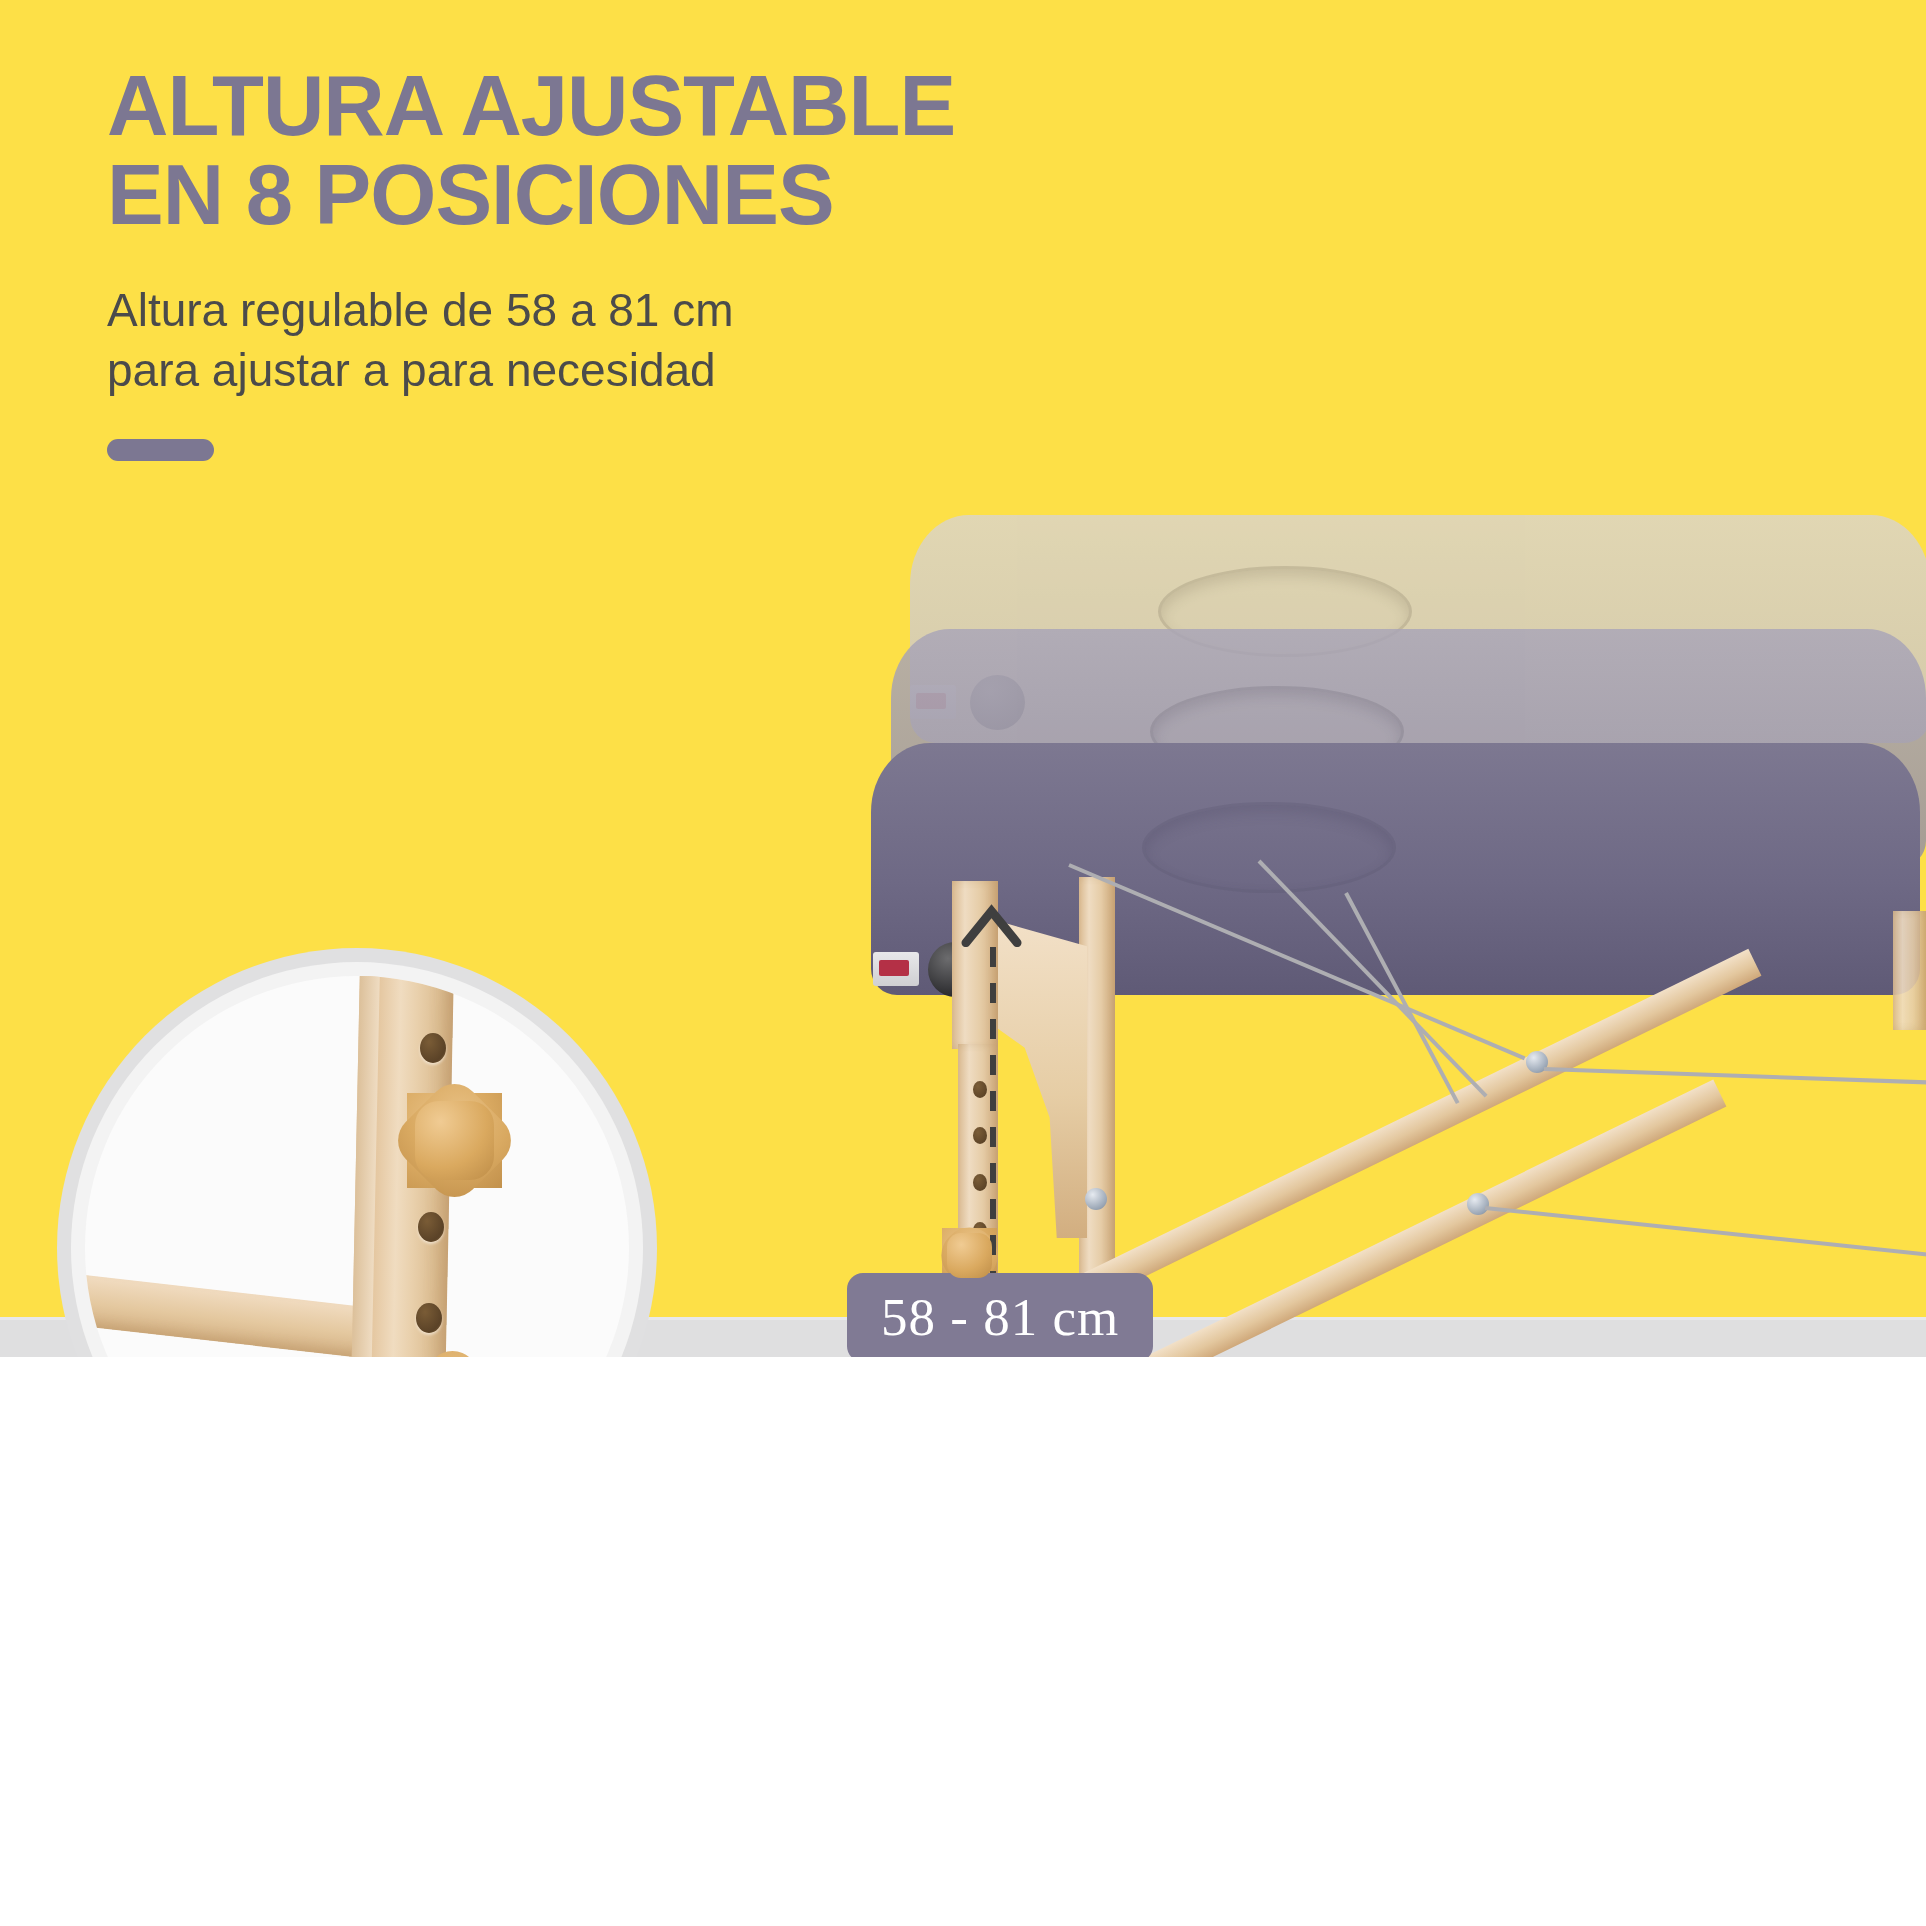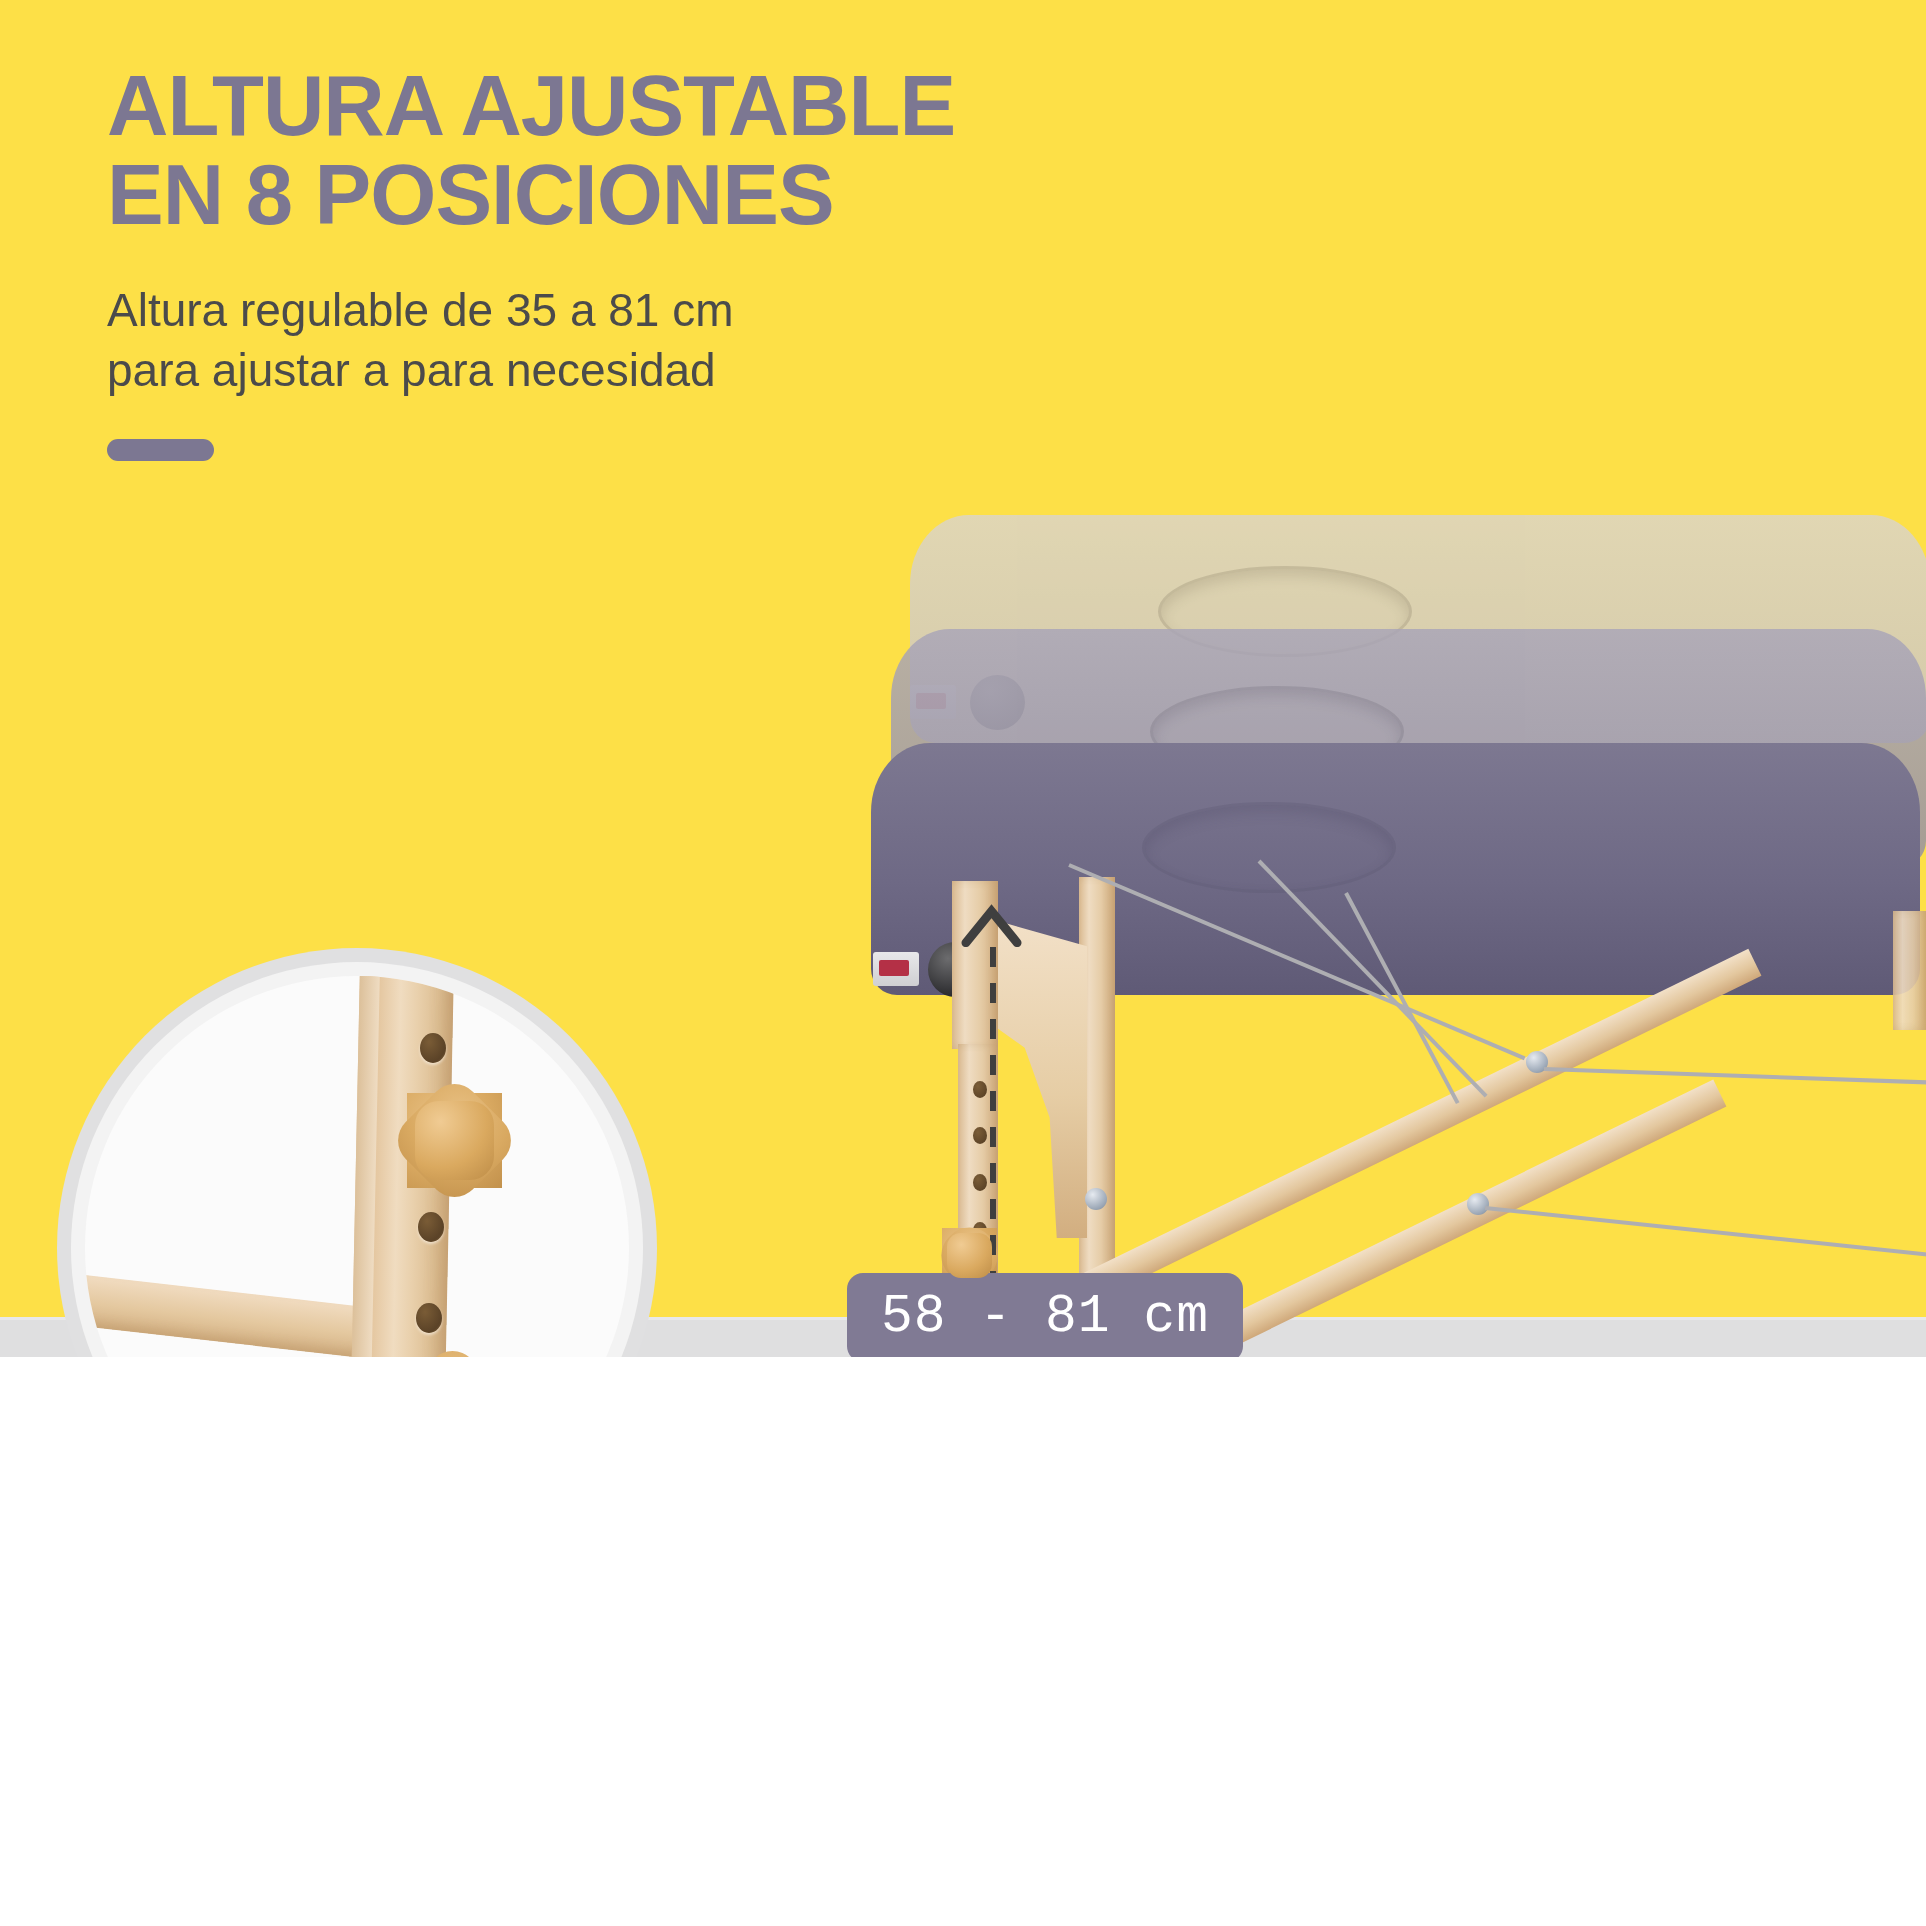--- a/index.html
+++ b/index.html
@@ -118,21 +118,21 @@
   .arrow.up{top:0;}
   .arrow.down{bottom:0;}
 
   
   .badge{
     position:absolute;left:847px;top:1273px;
     padding:18px 34px;border-radius:16px;
     background:#807a94;
     color:#ffffff;
     font-size:53px;line-height:1;
-    font-family:Liberation Mono, monospace;
+    font-family:Liberation Serif, serif;
     white-space:nowrap;
     letter-spacing:1px;
   }
 
   
   .table-wrap{
     position:absolute;left:1049px;top:594px;width:881px;height:1188px;
   }
   .top-slab{
     position:absolute;
@@ -193,21 +193,21 @@
 
   <div class="floor"></div>
   <div class="floor-line"></div>
 
   <div class="headline">
     <h1>
       <span class="l1">ALTURA AJUSTABLE</span>
       <span class="l2">EN 8 POSICIONES</span>
     </h1>
     <div class="sub">
-      <span>Altura regulable de 35 a 81 cm</span>
+      <span>Altura regulable de 58 a 81 cm</span>
       <span>para ajustar a para necesidad</span>
     </div>
     <div class="divider"></div>
   </div>
 
   <div class="inset-wrap">
     <div class="inset-ring"></div>
     <div class="inset-clip">
 
       <div class="in-crossbar"></div>

